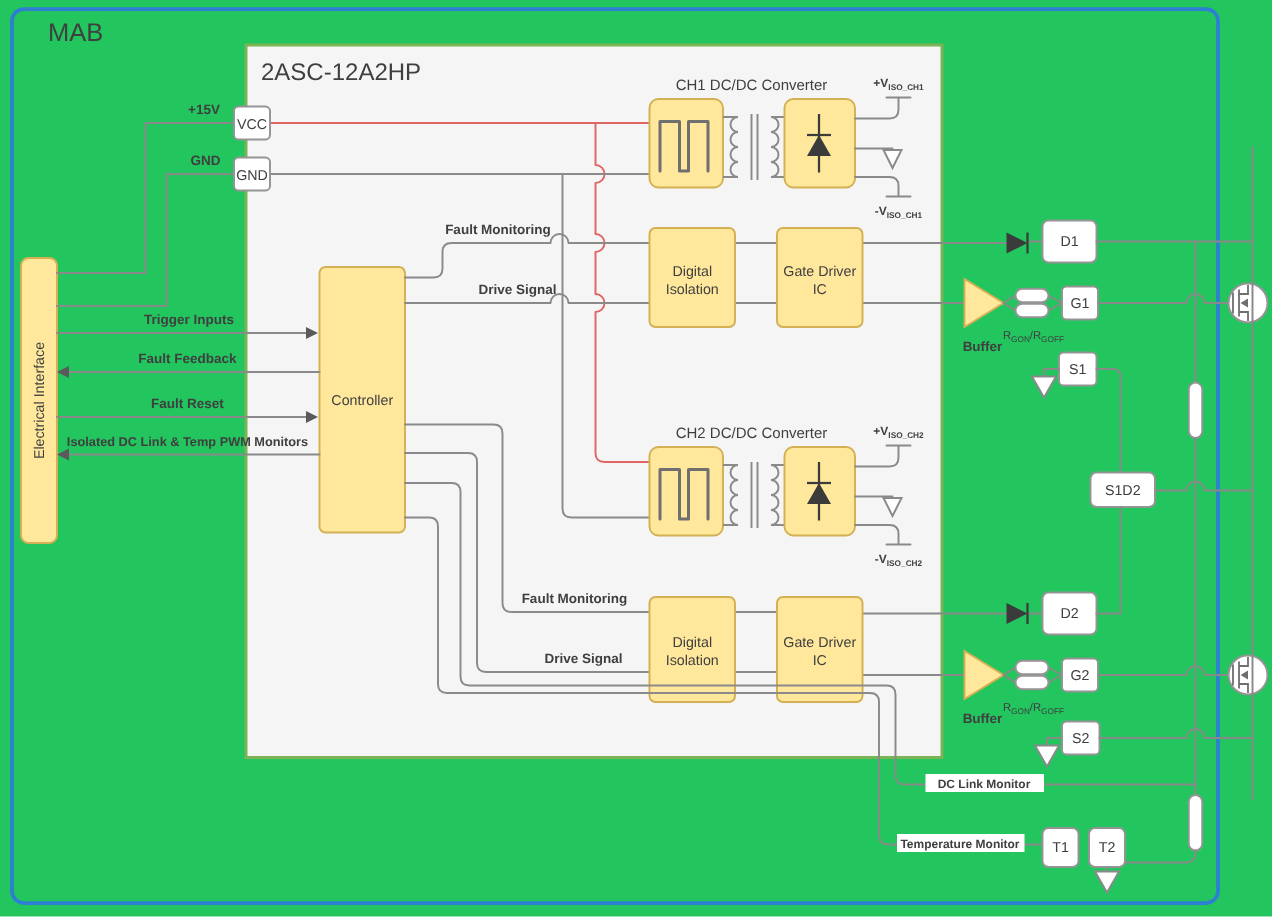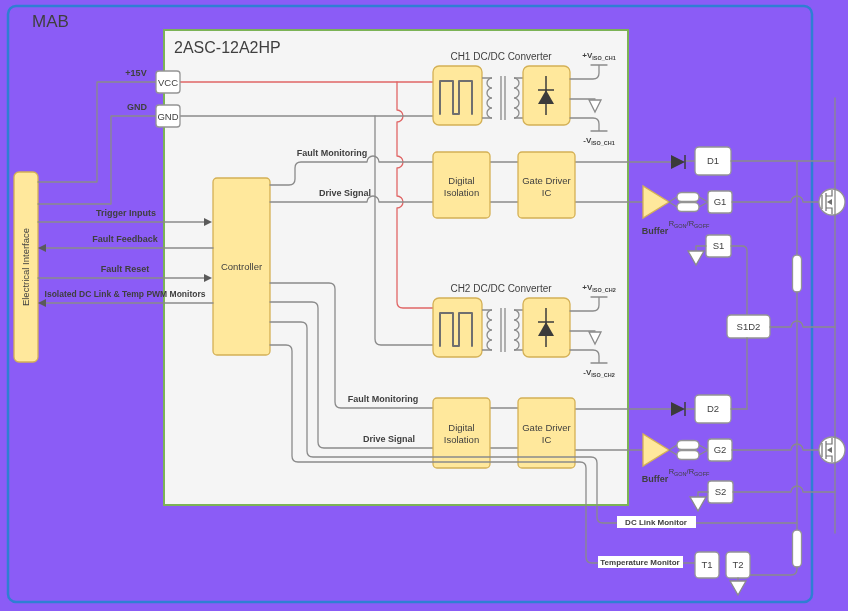--- a/index.html
+++ b/index.html
@@ -1,16 +1,16 @@
 <!DOCTYPE html>
 <html style="--blue: #2e7fd3; --green: #7cb356; --module-fill: #f5f5f5; --yellow: #ffe89c; --yellow-stroke: #d4b055; --wire: #8a8a8a; --red: #e06666;"><head>
 <meta charset="utf-8">
 <style>
   html,body{margin:0;padding:0;background:#ffffff;}
-  .stage{position:relative;width:848px;height:611px;background:#8b5cf6;font-family:"Liberation Sans",sans-serif;}
+  .stage{position:relative;width:848px;height:611px;background:#22c55e;font-family:"Liberation Sans",sans-serif;}
   svg{display:block}
   .wire{stroke:var(--wire);stroke-width:1.3;fill:none;stroke-linecap:round;stroke-linejoin:round}
   .wire-red{stroke:var(--red);stroke-width:1.3;fill:none;stroke-linecap:round;stroke-linejoin:round}
   .blk{fill:var(--yellow);stroke:var(--yellow-stroke);stroke-width:1.3}
   .node{fill:#ffffff;stroke:#949494;stroke-width:1.3}
   .arrow{fill:#5a5a5a;stroke:none}
   .gndtri{fill:#ffffff;stroke:var(--wire);stroke-width:1.3}
   .diode{fill:#3b3b3b;stroke:none}
   .glyph{stroke:#6f6f6f;stroke-width:2;fill:none;stroke-linejoin:round;stroke-linecap:round}
   .coil{stroke:var(--wire);stroke-width:1.3;fill:none}

